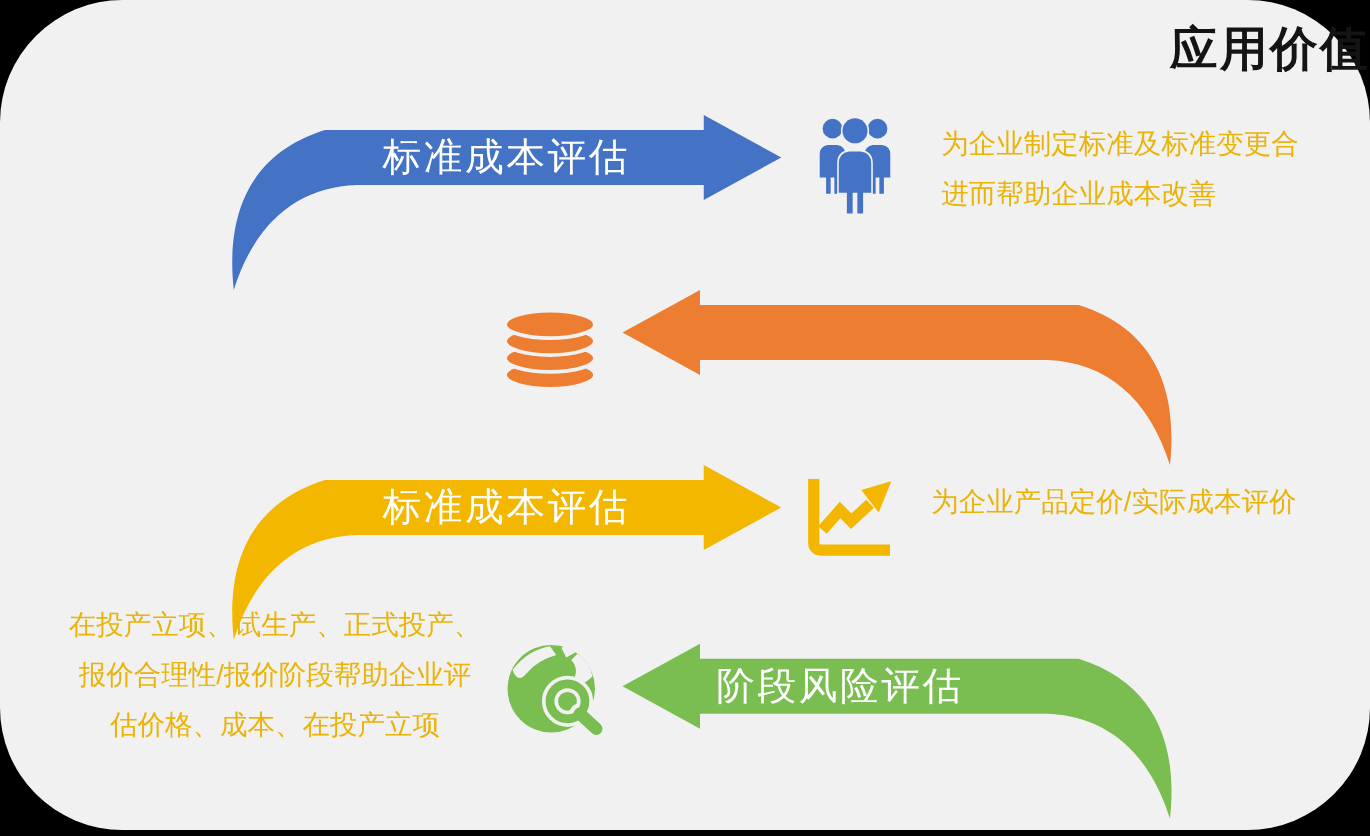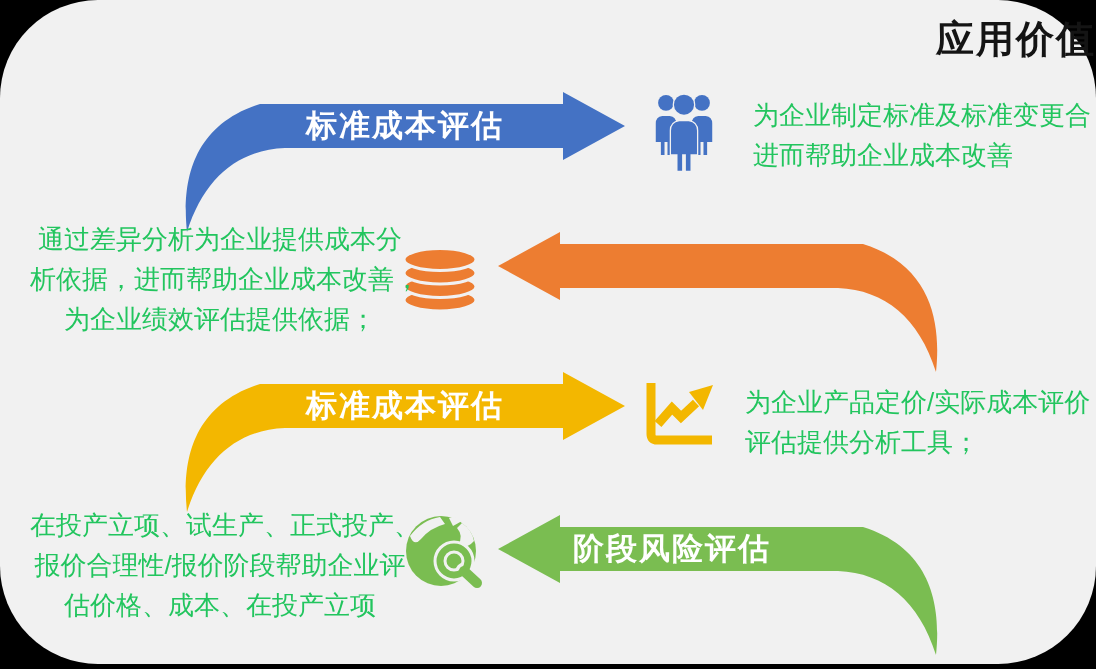--- a/index.html
+++ b/index.html
@@ -3,22 +3,22 @@
 <meta charset="utf-8">
 <style>
   html,body{margin:0;padding:0;background:#000;}
   #stage{position:relative;width:1096px;height:669px;background:#000;overflow:hidden;
          font-family:"Liberation Sans","DejaVu Sans",sans-serif;}
   #card{position:absolute;left:0;top:0;width:1096px;height:664px;background:#F1F1F1;border-radius:98px;}
   .abs{position:absolute;}
   #page-title{left:0;top:14px;width:1096px;text-align:right;font-size:38px;font-weight:bold;
               color:#141414;letter-spacing:2px;}
   .arrow-label{height:64px;line-height:64px;width:280px;text-align:center;color:#fff;
-               font-size:31px;font-weight:bold;letter-spacing:2px;white-space:nowrap;}
-  .desc{color:#22c55e;font-size:26px;line-height:40px;white-space:nowrap;}
+               font-size:31px;font-weight:normal;letter-spacing:2px;white-space:nowrap;}
+  .desc{color:#eab308;font-size:22px;line-height:40px;white-space:nowrap;}
   .desc.right-block{text-align:left;}
   .desc.left-block{text-align:center;}
 </style>
 </head>
 <body>
 
 <div id="stage">
   <div id="card"></div>
 
   <div class="abs" id="page-title">应用价值</div>
@@ -56,40 +56,34 @@
 
   <svg class="abs" style="left:402px;top:248px" width="76" height="64" viewBox="0 0 76 64">
     <g stroke="#F1F1F1" stroke-width="3" fill="#ED7D31">
       <ellipse cx="38" cy="52" rx="36" ry="11"></ellipse>
       <ellipse cx="38" cy="38.5" rx="36" ry="11"></ellipse>
       <ellipse cx="38" cy="25" rx="36" ry="11"></ellipse>
       <ellipse cx="38" cy="11.5" rx="36" ry="11"></ellipse>
     </g>
   </svg>
 
-  <div class="abs desc left-block" style="left:30px;top:219px;width:380px">
-    <div>通过差异分析为企业提供成本分</div>
-    <div>析依据，进而帮助企业成本改善，</div>
-    <div>为企业绩效评估提供依据；</div>
-  </div>
 
   <svg class="abs" style="left:180px;top:370px" width="450" height="145" viewBox="0 0 450 145">
     <path d="M 7 142 C 2 95 10 36 80 14 L 383 14 L 383 2 L 445 36 L 383 70 L 383 58 L 105 58 C 58 60 24 88 7 142 Z" fill="#F3B700"></path>
   </svg>
   <div class="abs arrow-label" style="left:265px;top:374px">标准成本评估</div>
 
   <svg class="abs" style="left:646px;top:383px" width="68" height="64" viewBox="0 0 68 64">
     <path d="M5,0 L5,51 Q5,57 11,57 L66,57" fill="none" stroke-width="9" stroke="#F3B700"></path>
     <path d="M12,41 L26,25 L35,34 L50,20" fill="none" stroke-width="9" stroke="#F3B700"></path>
     <polygon points="43,9 67,2 57,27" fill="#F3B700"></polygon>
   </svg>
 
   <div class="abs desc right-block" style="left:745px;top:382px">
     <div>为企业产品定价/实际成本评价</div>
-    <div>评估提供分析工具；</div>
   </div>
 
   <svg class="abs" style="left:488px;top:513px" width="455" height="145" viewBox="0 0 455 145">
     <path d="M 448 142 C 453 95 445 36 375 14 L 72 14 L 72 2 L 10 36 L 72 70 L 72 58 L 350 58 C 397 60 431 88 448 142 Z" fill="#7ABD51"></path>
   </svg>
   <div class="abs arrow-label" style="left:532px;top:517px">阶段风险评估</div>
 
   <svg class="abs" style="left:404px;top:514px" width="82" height="78" viewBox="0 0 82 78">
     <g fill="#7ABD51">
       <circle cx="37" cy="37" r="35"></circle>
@@ -98,18 +92,18 @@
     <path d="M45,4 Q53,2 58,7 L49,12 Z" fill="#F1F1F1"></path>
     <path d="M58,9 Q68,16 70,27 Q62,36 54,31 Q60,22 53,14 Z" fill="#F1F1F1"></path>
     <g fill="none" stroke-linecap="round">
       <circle cx="50" cy="47" r="14" stroke="#F1F1F1" stroke-width="13"></circle>
       <line x1="60" y1="57" x2="73" y2="69" stroke="#F1F1F1" stroke-width="17"></line>
       <circle cx="50" cy="47" r="14" stroke-width="7" stroke="#7ABD51"></circle>
       <line x1="60" y1="57" x2="73" y2="69" stroke-width="10" stroke="#7ABD51"></line>
     </g>
   </svg>
 
-  <div class="abs desc left-block" style="left:30px;top:505px;width:380px">
+  <div class="abs desc left-block" style="left:30px;top:480px;width:380px">
     <div>在投产立项、试生产、正式投产、</div>
     <div>报价合理性/报价阶段帮助企业评</div>
     <div>估价格、成本、在投产立项</div>
   </div>
 </div>
 
 </body></html>

